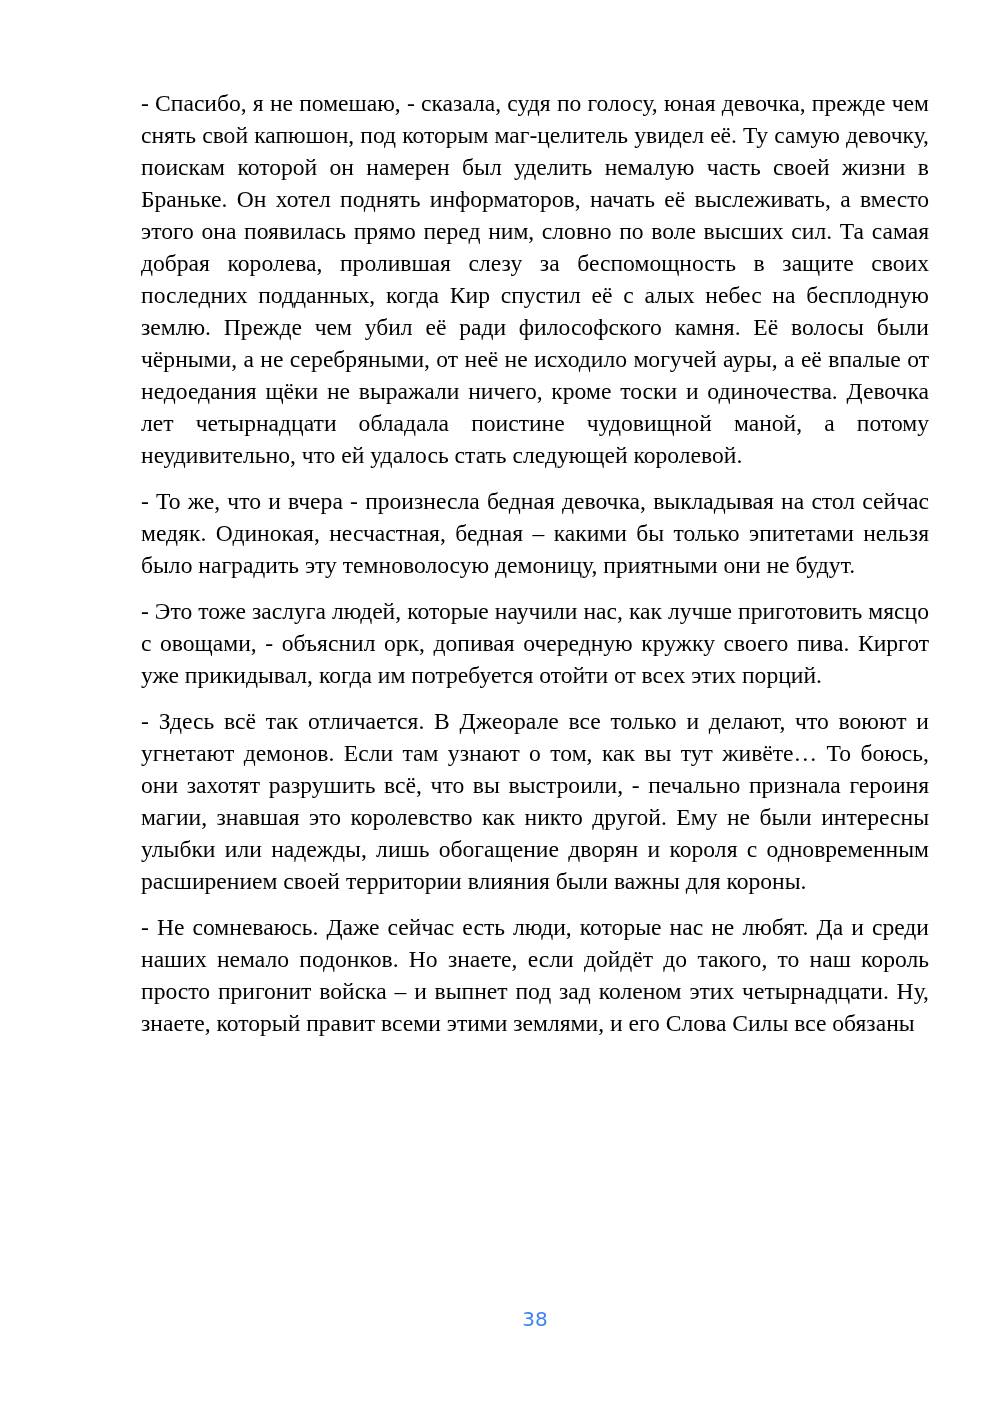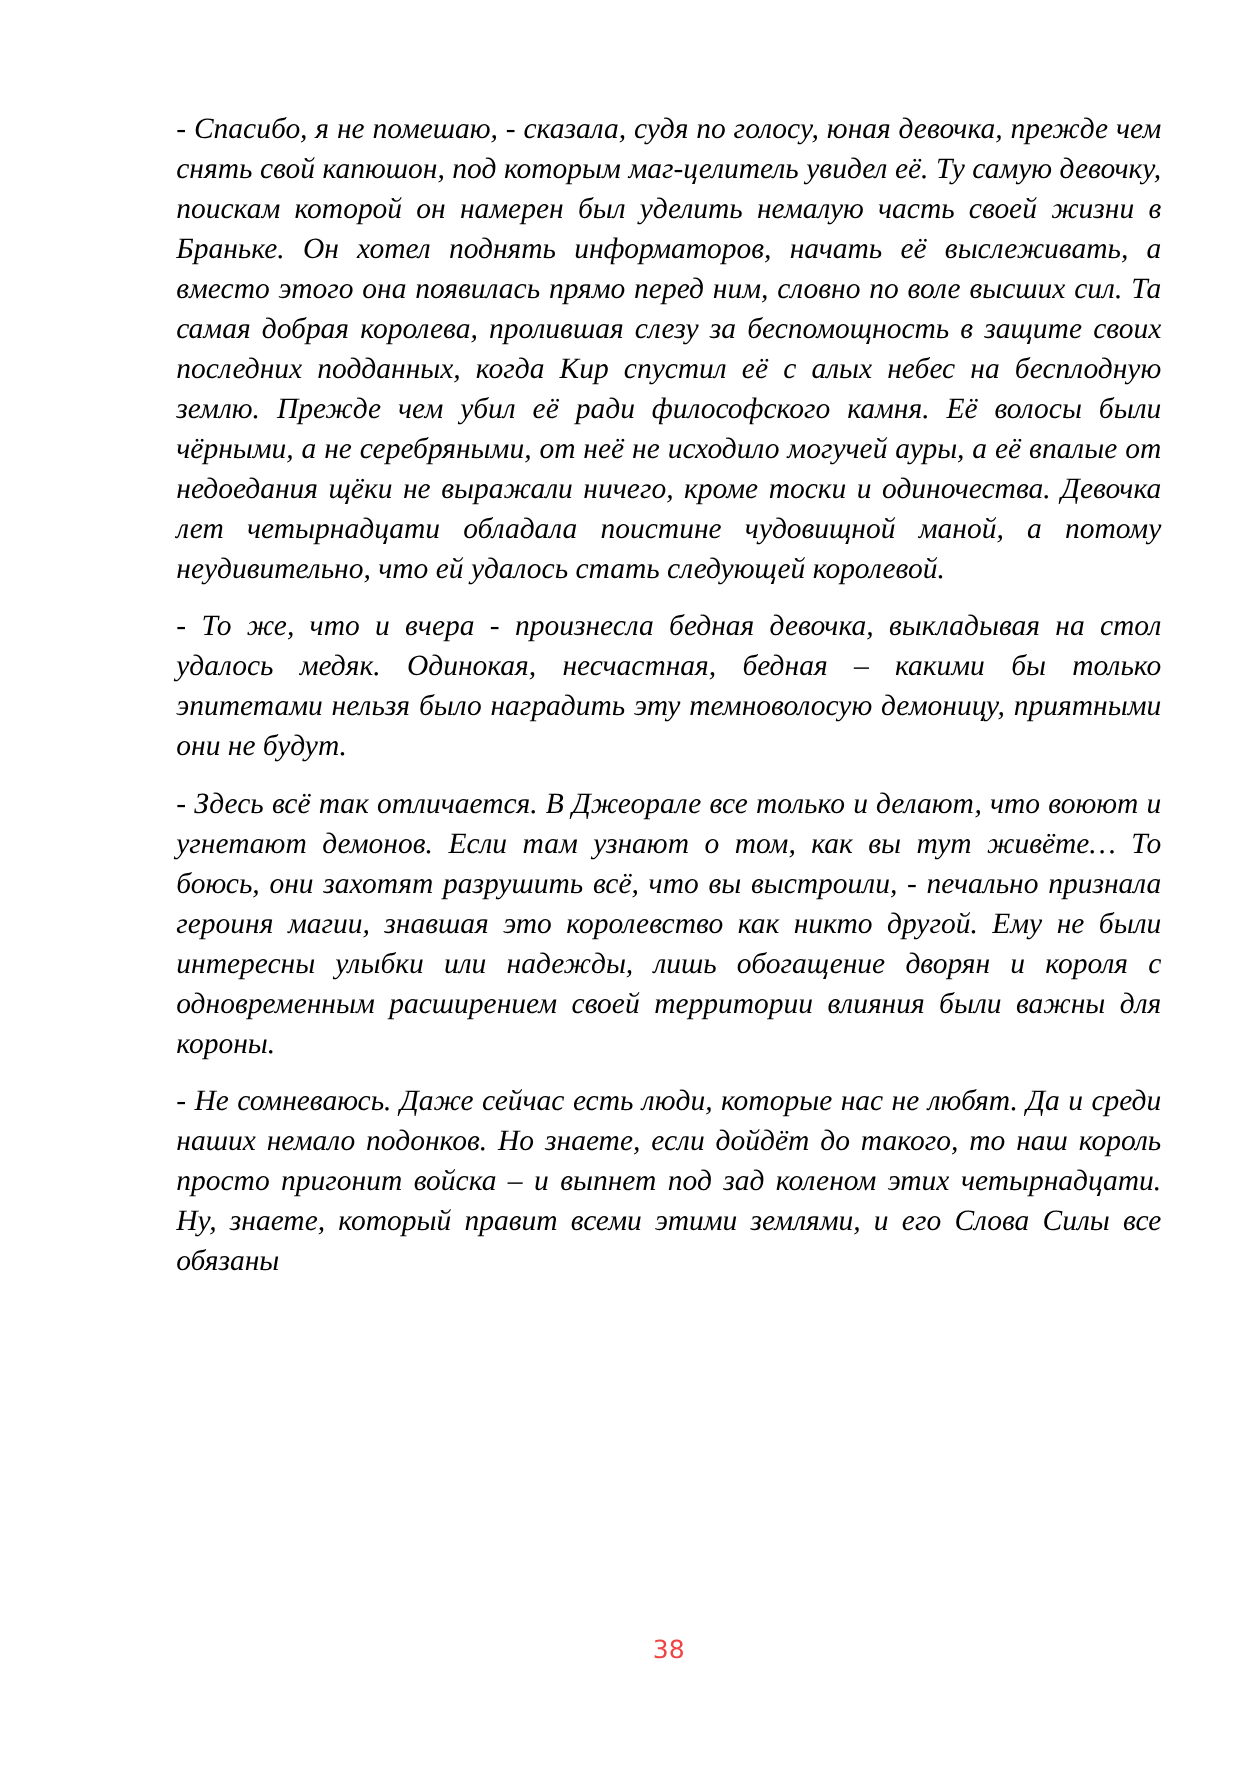--- a/index.html
+++ b/index.html
@@ -17,42 +17,42 @@
       color: #000000;
     }
     .text-block {
       position: absolute;
       left: 141px;
       top: 87px;
       width: 788px;
       font-size: 23.6px;
       line-height: 32px;
       text-align: justify;
-      font-style: italic;
     }
     .text-block p {
       margin: 0 0 14px 0;
       padding: 0;
     }
     .page-number {
       position: absolute;
       left: 141px;
       top: 1308px;
       width: 788px;
       text-align: center;
       font-family: "DejaVu Sans", sans-serif;
       font-size: 20px;
       line-height: 23px;
-      color: #ef4444;
+      color: #3b82f6;
     }
   </style>
 </head>
 <body>
 
 <div class="page">
   <div class="text-block">
     <p>- Спасибо, я не помешаю, - сказала, судя по голосу, юная девочка, прежде чем снять свой капюшон, под которым маг-целитель увидел её. Ту самую девочку, поискам которой он намерен был уделить немалую часть своей жизни в Браньке. Он хотел поднять информаторов, начать её выслеживать, а вместо этого она появилась прямо перед ним, словно по воле высших сил. Та самая добрая королева, пролившая слезу за беспомощность в защите своих последних подданных, когда Кир спустил её с алых небес на бесплодную землю. Прежде чем убил её ради философского камня. Её волосы были чёрными, а не серебряными, от неё не исходило могучей ауры, а её впалые от недоедания щёки не выражали ничего, кроме тоски и одиночества. Девочка лет четырнадцати обладала поистине чудовищной маной, а потому неудивительно, что ей удалось стать следующей королевой.</p>
-    <p>- То же, что и вчера - произнесла бедная девочка, выкладывая на стол удалось медяк. Одинокая, несчастная, бедная – какими бы только эпитетами нельзя было наградить эту темноволосую демоницу, приятными они не будут.</p>
+    <p>- То же, что и вчера - произнесла бедная девочка, выкладывая на стол сейчас медяк. Одинокая, несчастная, бедная – какими бы только эпитетами нельзя было наградить эту темноволосую демоницу, приятными они не будут.</p>
+    <p>- Это тоже заслуга людей, которые научили нас, как лучше приготовить мясцо с овощами, - объяснил орк, допивая очередную кружку своего пива. Киргот уже прикидывал, когда им потребуется отойти от всех этих порций.</p>
     <p>- Здесь всё так отличается. В Джеорале все только и делают, что воюют и угнетают демонов. Если там узнают о том, как вы тут живёте… То боюсь, они захотят разрушить всё, что вы выстроили, - печально признала героиня магии, знавшая это королевство как никто другой. Ему не были интересны улыбки или надежды, лишь обогащение дворян и короля с одновременным расширением своей территории влияния были важны для короны.</p>
     <p>- Не сомневаюсь. Даже сейчас есть люди, которые нас не любят. Да и среди наших немало подонков. Но знаете, если дойдёт до такого, то наш король просто пригонит войска – и выпнет под зад коленом этих четырнадцати. Ну, знаете, который правит всеми этими землями, и его Слова Силы все обязаны</p>
   </div>
   <div class="page-number">38</div>
 </div>
 
 </body></html>

